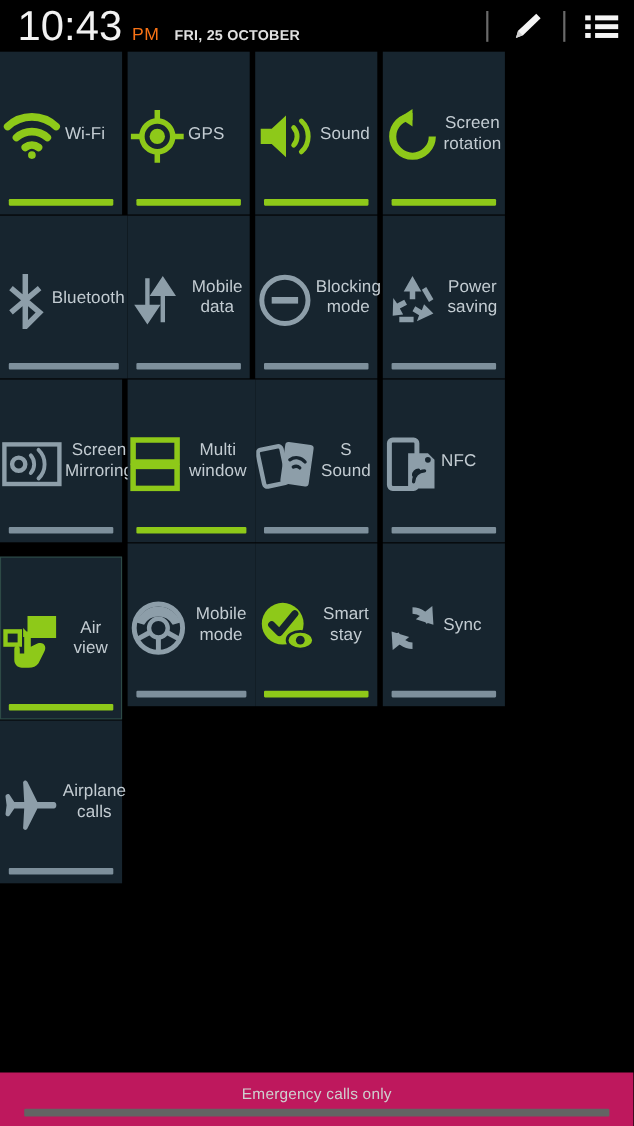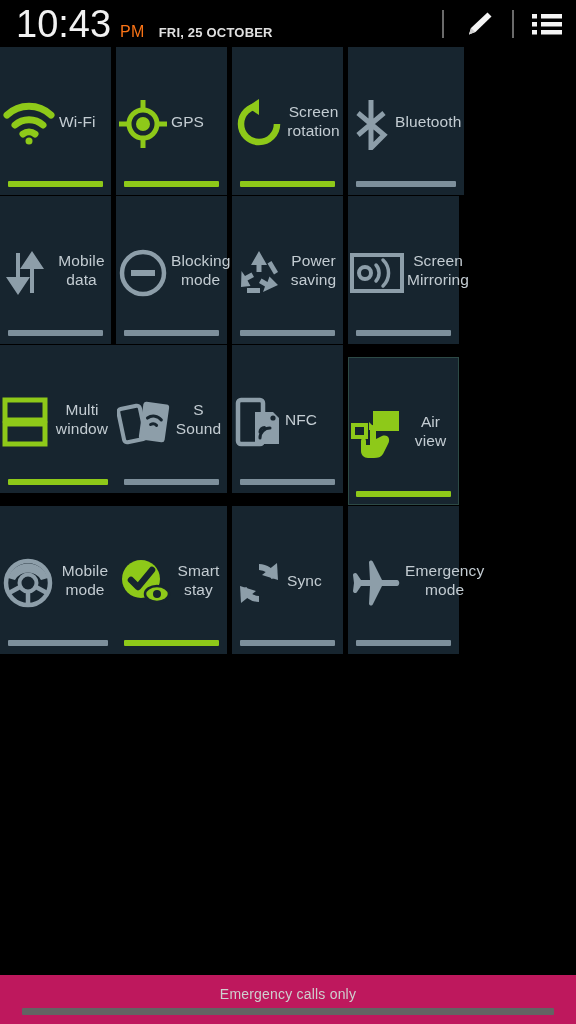--- a/index.html
+++ b/index.html
@@ -175,20 +175,33 @@
             <line x1="26" y1="41" x2="26" y2="50"></line>
             <line x1="2" y1="26" x2="11" y2="26"></line>
             <line x1="41" y1="26" x2="50" y2="26"></line>
           </g>
         </svg>
       </div>
       <div class="tile-label">GPS</div>
       <div class="tile-bar on"></div>
     </div>
 
+    <div class="tile">
+      <div class="tile-icon">
+        <svg width="56" height="48" viewBox="0 0 56 48">
+          <path d="M4 17 H14 L27 5 V43 L14 31 H4 Z" fill="#8ec919"></path>
+          <g fill="none" stroke="#8ec919" stroke-width="4.5" stroke-linecap="round">
+            <path d="M34 16 A12 12 0 0 1 34 32"></path>
+            <path d="M41 10 A19 19 0 0 1 41 38"></path>
+          </g>
+        </svg>
+      </div>
+      <div class="tile-label">Sound</div>
+      <div class="tile-bar on"></div>
+    </div>
 
     <div class="tile">
       <div class="tile-icon">
         <svg width="52" height="52" viewBox="0 0 52 52">
           <path d="M26 8 A18 18 0 1 0 44 26" fill="none" stroke="#8ec919" stroke-width="6.5" stroke-linecap="butt"></path>
           <path d="M26 1 L26 17 L14 9 Z" fill="#8ec919"></path>
         </svg>
       </div>
       <div class="tile-label">Screen rotation</div>
       <div class="tile-bar on"></div>
@@ -361,21 +374,21 @@
       <div class="tile-label">Sync</div>
       <div class="tile-bar off"></div>
     </div>
 
     <div class="tile">
       <div class="tile-icon">
         <svg width="54" height="50" viewBox="0 0 54 50">
           <path d="M48 22 C51 22 51 28 48 28 L33 28 L24 46 C23 48 21 48 20 46 L21 28 L12 28 L8 34 C7 36 4 35 4 33 L5 25 L4 17 C4 15 7 14 8 16 L12 22 L21 22 L20 4 C21 2 23 2 24 4 L33 22 Z" fill="#8d9ea9"></path>
         </svg>
       </div>
-      <div class="tile-label">Emergency mode</div>
+      <div class="tile-label">Airplane calls</div>
       <div class="tile-bar off"></div>
     </div>
 
   </div>
 
   <div id="bottombar">
     <div id="carrier-text">Emergency calls only</div>
     <div id="handle-bar"></div>
   </div>
 

